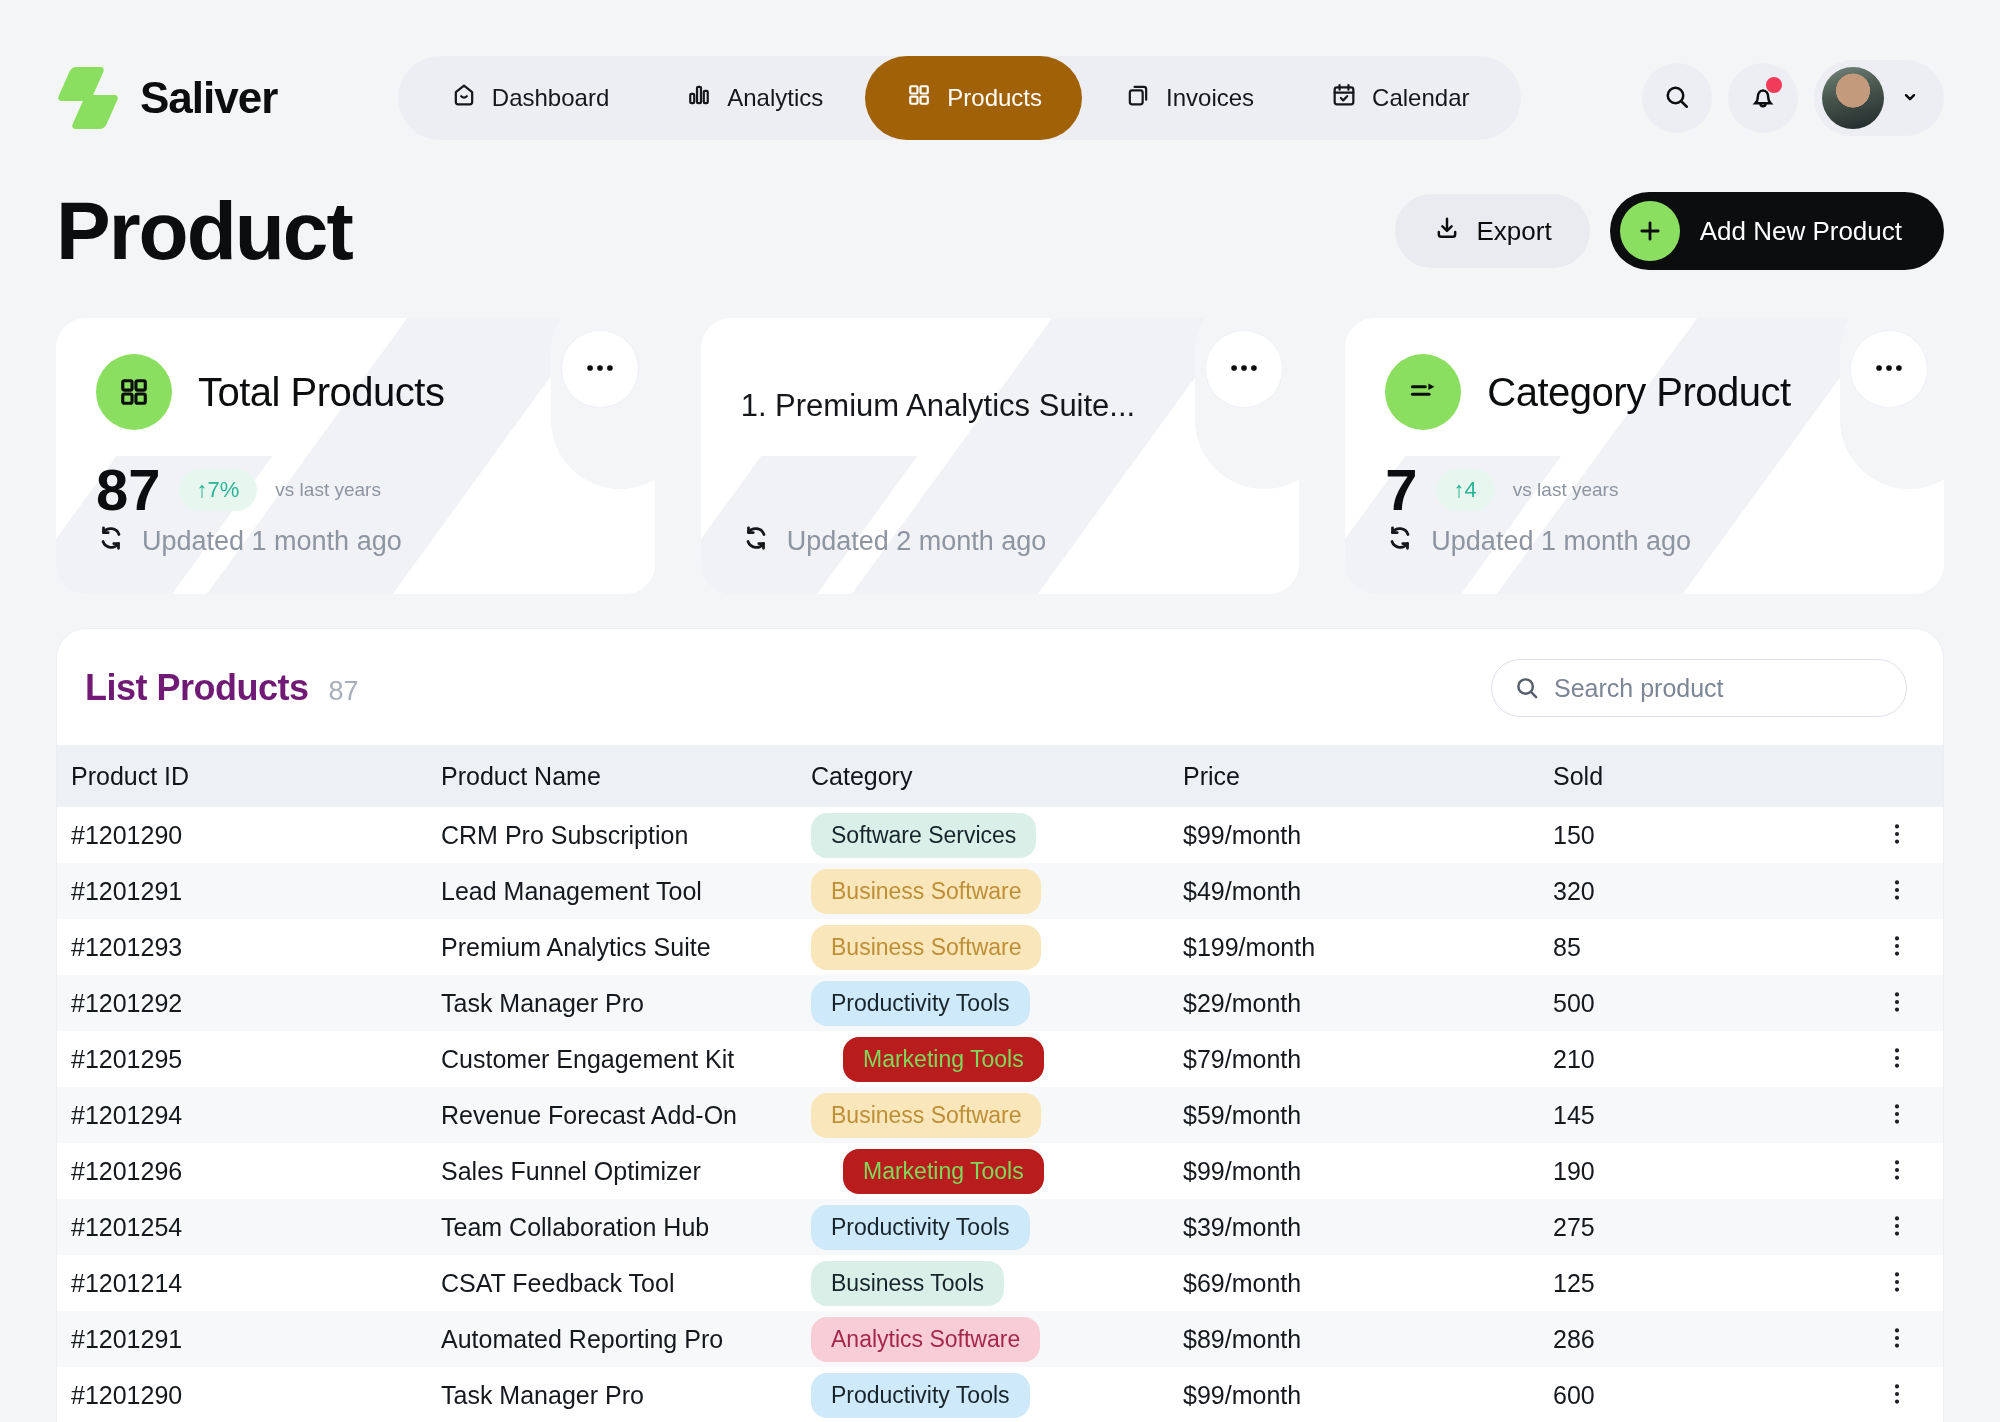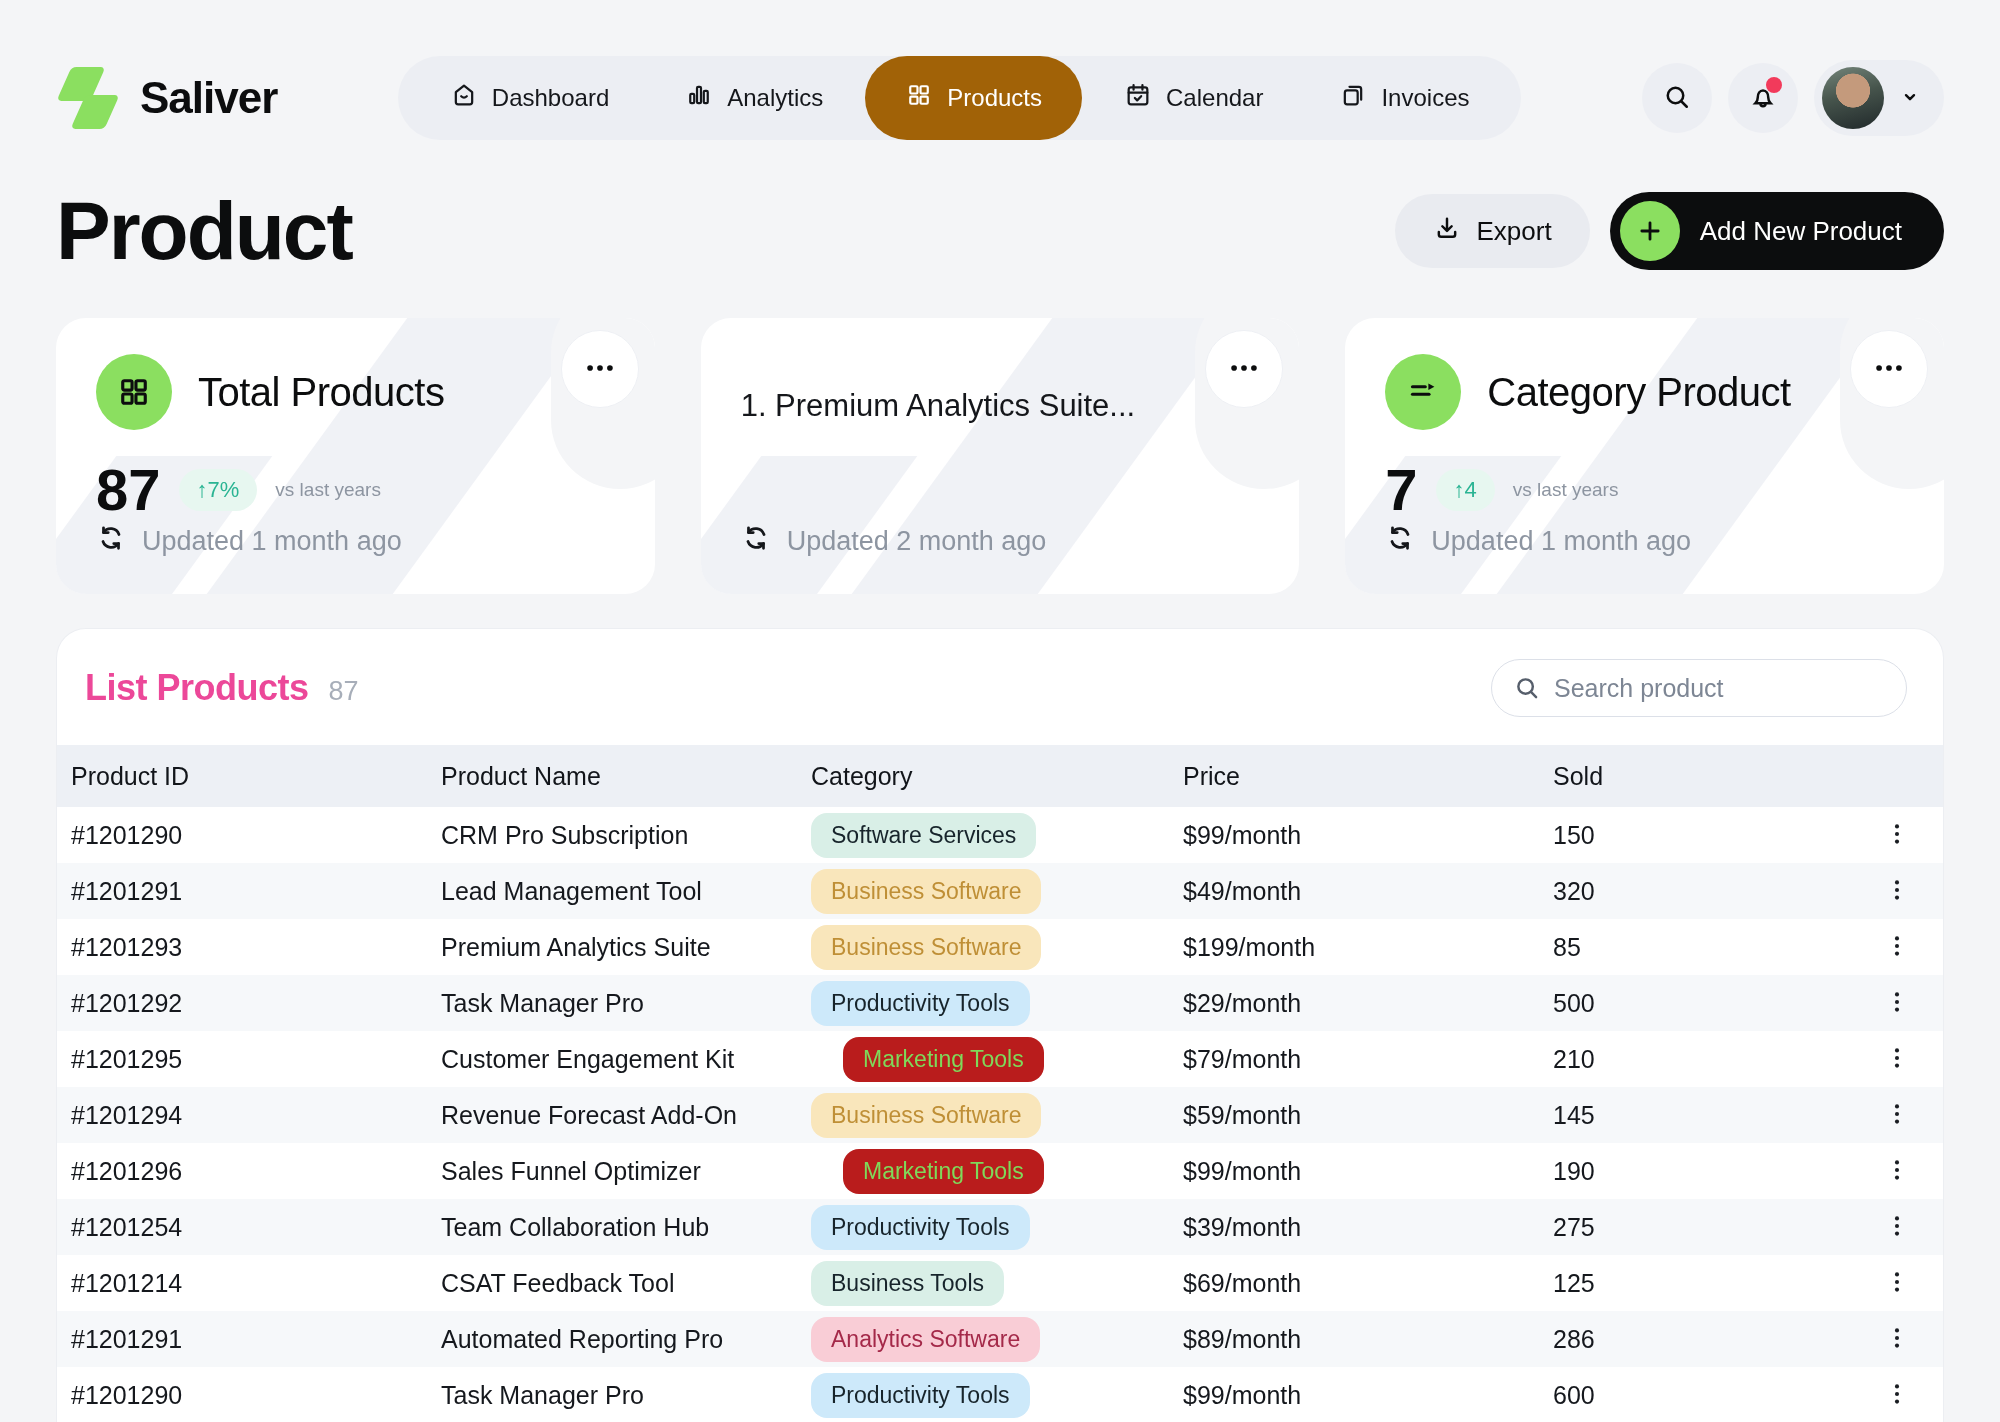--- a/index.html
+++ b/index.html
@@ -63,21 +63,21 @@
   .compare { font-size:19px; color:#8d95a1; font-weight:500; }
   .top-line { font-size:31px; font-weight:500; color:#15171b; margin-top:34px; position:relative; white-space:nowrap; }
   .updated { display:flex; align-items:center; gap:16px; margin-top:auto; position:relative; }
   .updated svg { width:30px; height:30px; stroke:#15171b; fill:none; stroke-width:2.2; stroke-linecap:round; stroke-linejoin:round; }
   .updated span { font-size:27px; color:#8d95a1; font-weight:500; }
 
   
   .table-card { margin-top:34px; background:#ffffff; border:1px solid #eceef2; border-bottom:none; border-radius:30px 30px 0 0; height:800px; }
   .table-head { display:flex; align-items:center; justify-content:space-between; padding:30px 36px 28px 28px; }
   .lp-wrap { display:flex; align-items:baseline; gap:20px; }
-  .lp-title { font-size:36px; font-weight:600; letter-spacing:-0.5px; color:#ec4899; }
+  .lp-title { font-size:36px; font-weight:600; letter-spacing:-0.5px; color:#701a75; }
   .lp-count { font-size:27px; color:#a7aeb9; font-weight:500; }
   .search-box { position:relative; }
   .search-box input { width:416px; height:58px; border:1.6px solid #dce0e8; border-radius:30px; background:#ffffff; padding:0 24px 0 62px; font-size:25px; color:#3c434e; font-family:inherit; outline:none; }
   .search-box input::placeholder { color:#7d8694; }
   .search-box svg { position:absolute; left:22px; top:15px; width:28px; height:28px; stroke:#565e6b; fill:none; stroke-width:2.1; stroke-linecap:round; }
 
   .grid-row { display:grid; grid-template-columns:370px 370px 372px 370px 300px 1fr; align-items:center; }
   .thead-row { background:#edf0f5; height:62px; font-size:25px; font-weight:500; color:#12151a; }
   .grid-row > div { padding-left:14px; }
   .trow { height:56px; font-size:25px; color:#15181d; background:#ffffff; }
@@ -126,32 +126,32 @@
         <span><svg viewBox="0 0 24 24">
               <rect x="4.5" y="4.5" width="6.2" height="6.2" rx="1"></rect>
               <rect x="13.3" y="4.5" width="6.2" height="6.2" rx="1"></rect>
               <rect x="4.5" y="13.3" width="6.2" height="6.2" rx="1"></rect>
               <rect x="13.3" y="13.3" width="6.2" height="6.2" rx="1"></rect>
             </svg></span>
         <span>Products</span>
       </button>
       <button class="nav-item">
         <span><svg viewBox="0 0 24 24">
+              <path d="M9 5h8q2 0 2 2v9"></path>
+              <rect x="5" y="8" width="11" height="12" rx="2"></rect>
+            </svg></span>
+        <span>Invoices</span>
+      </button>
+      <button class="nav-item">
+        <span><svg viewBox="0 0 24 24">
               <rect x="4" y="5.5" width="16" height="14.5" rx="2"></rect>
               <path d="M8.2 3.5v4M15.8 3.5v4M4 10h16"></path>
               <path d="m9.3 14.6 2 2 3.4-3.6"></path>
             </svg></span>
         <span>Calendar</span>
-      </button>
-      <button class="nav-item">
-        <span><svg viewBox="0 0 24 24">
-              <path d="M9 5h8q2 0 2 2v9"></path>
-              <rect x="5" y="8" width="11" height="12" rx="2"></rect>
-            </svg></span>
-        <span>Invoices</span>
       </button>
     </nav>
 
     <div class="controls">
       <button class="circle-btn">
         <span><svg viewBox="0 0 24 24">
               <circle cx="10.8" cy="10.8" r="6.2"></circle>
               <path d="m15.4 15.4 4.4 4.4"></path>
             </svg></span>
       </button>

